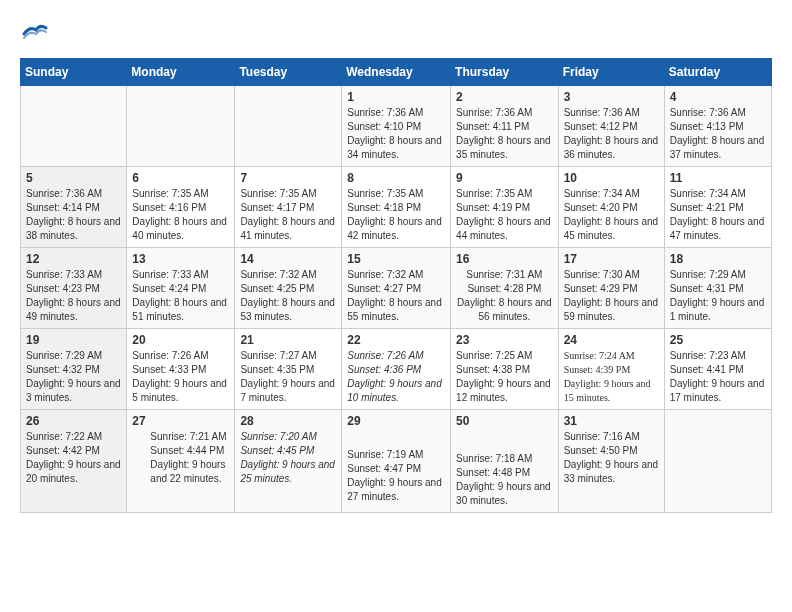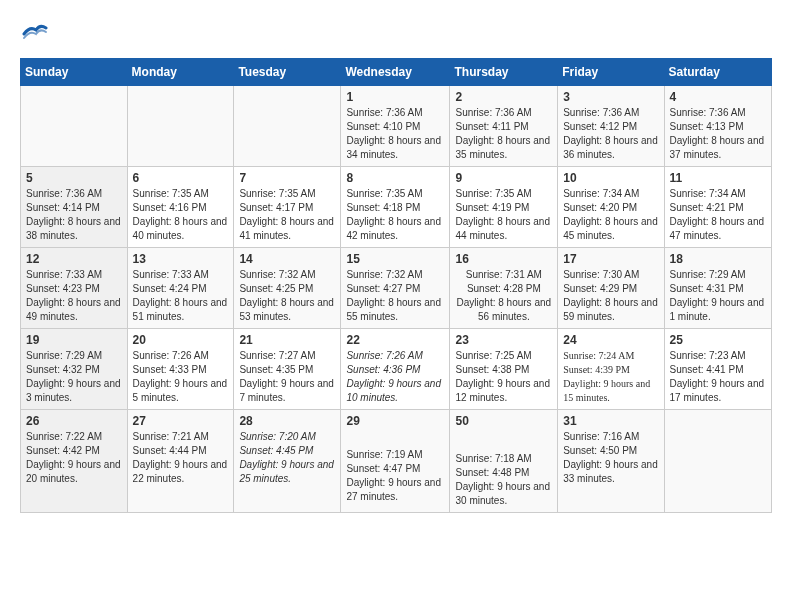--- a/index.html
+++ b/index.html
@@ -286,21 +286,21 @@
       </tr>
       <tr>
         <td>
           <span class="day-num">26</span>
           <div class="day-info" style="white-space: pre-line;">Sunrise: 7:22 AM
 Sunset: 4:42 PM
 Daylight: 9 hours and 20 minutes.</div>
         </td>
         <td>
           <span class="day-num">27</span>
-          <div class="day-info" style="white-space: pre-line;">Sunrise: 7:21 AM
+          <div class="day-info" style="white-space: pre-line; margin-left: 18px;">Sunrise: 7:21 AM
 Sunset: 4:44 PM
 Daylight: 9 hours and 22 minutes.</div>
         </td>
         <td>
           <span class="day-num">28</span>
           <div class="day-info" style="white-space: pre-line; font-style: italic;">Sunrise: 7:20 AM
 Sunset: 4:45 PM
 Daylight: 9 hours and 25 minutes.</div>
         </td>
         <td>

